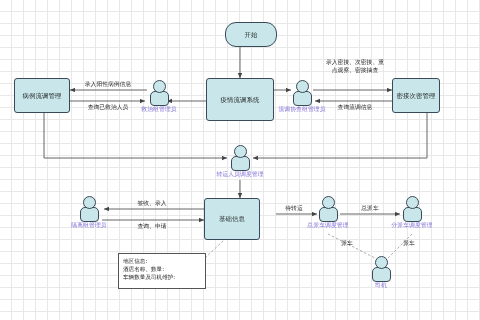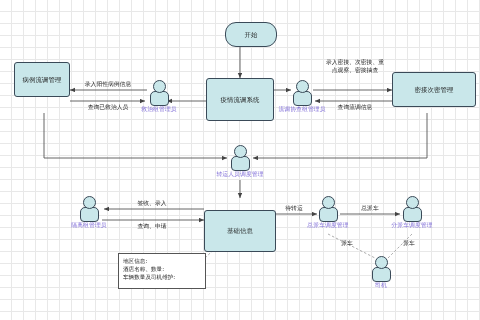--- a/index.html
+++ b/index.html
@@ -107,29 +107,29 @@
 </svg>
 
 <div class="node start" style="left:225px;top:22px;width:52px;height:25px;">
   <span>开始</span>
 </div>
 
 <div class="node rect" style="left:206px;top:78px;width:68px;height:43px;">
   <span>疫情流调系统</span>
 </div>
 
-<div class="node rect" style="left:14px;top:62px;width:56px;height:35px;">
+<div class="node rect" style="left:14px;top:78px;width:56px;height:35px;">
   <span>病例流调管理</span>
 </div>
 
-<div class="node rect" style="left:392px;top:72px;width:84px;height:35px;align-items:center;">
+<div class="node rect" style="left:392px;top:78px;width:48px;height:35px;align-items:center;">
   <span>密接次密管理</span>
 </div>
 
-<div class="node rect" style="left:204px;top:210px;width:72px;height:42px;text-align:right;">
+<div class="node rect" style="left:204px;top:198px;width:56px;height:42px;text-align:right;">
   <span>基础信息</span>
 </div>
 
 <div class="actor" style="left:146px;top:80px;">
   <div class="head"></div>
   <div class="body"></div>
   <div class="alabel">救治组管理员</div>
 </div>
 
 <div class="actor" style="left:289px;top:80px;">

